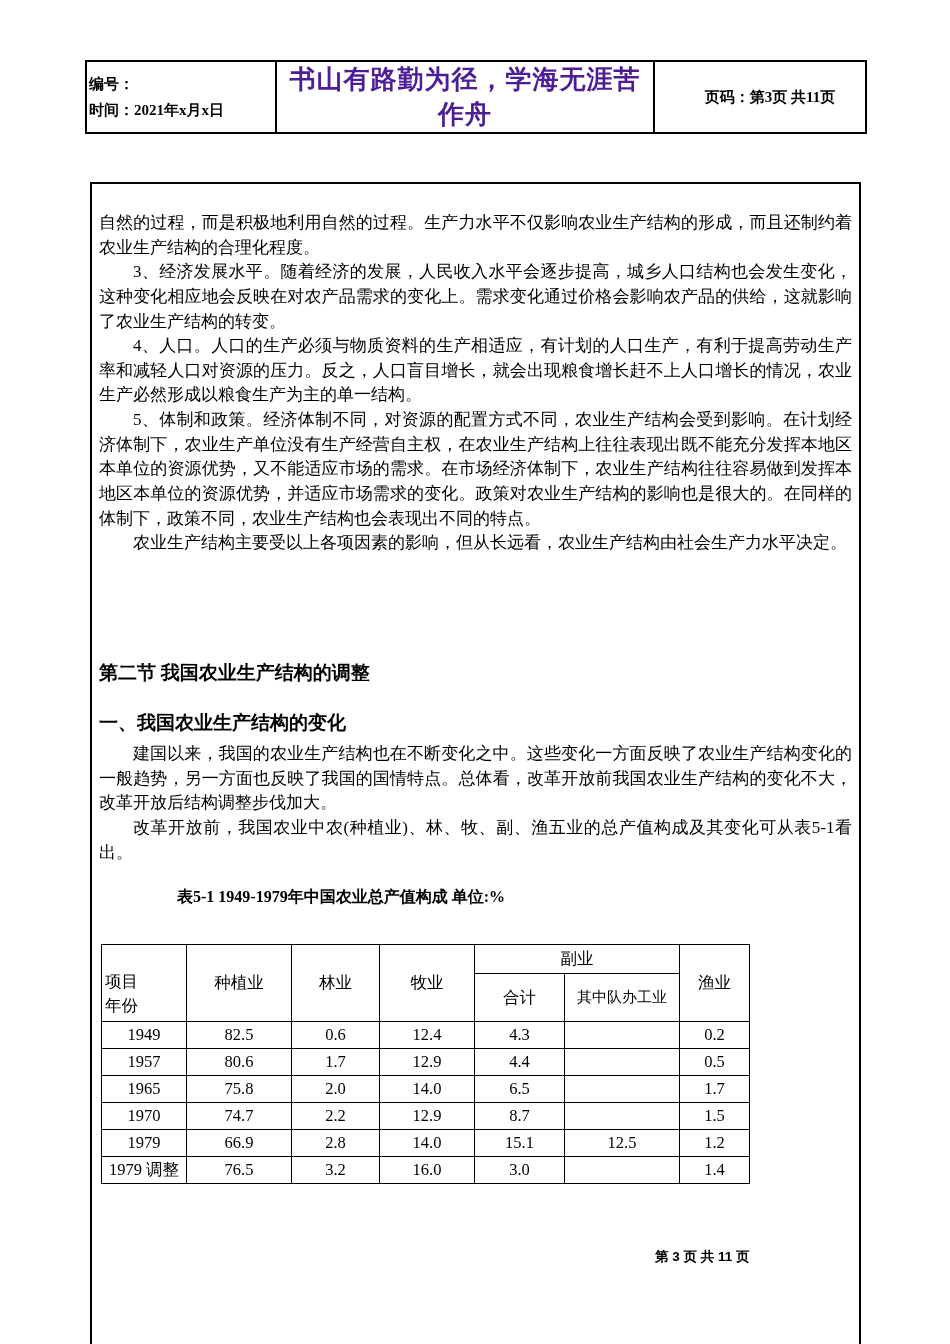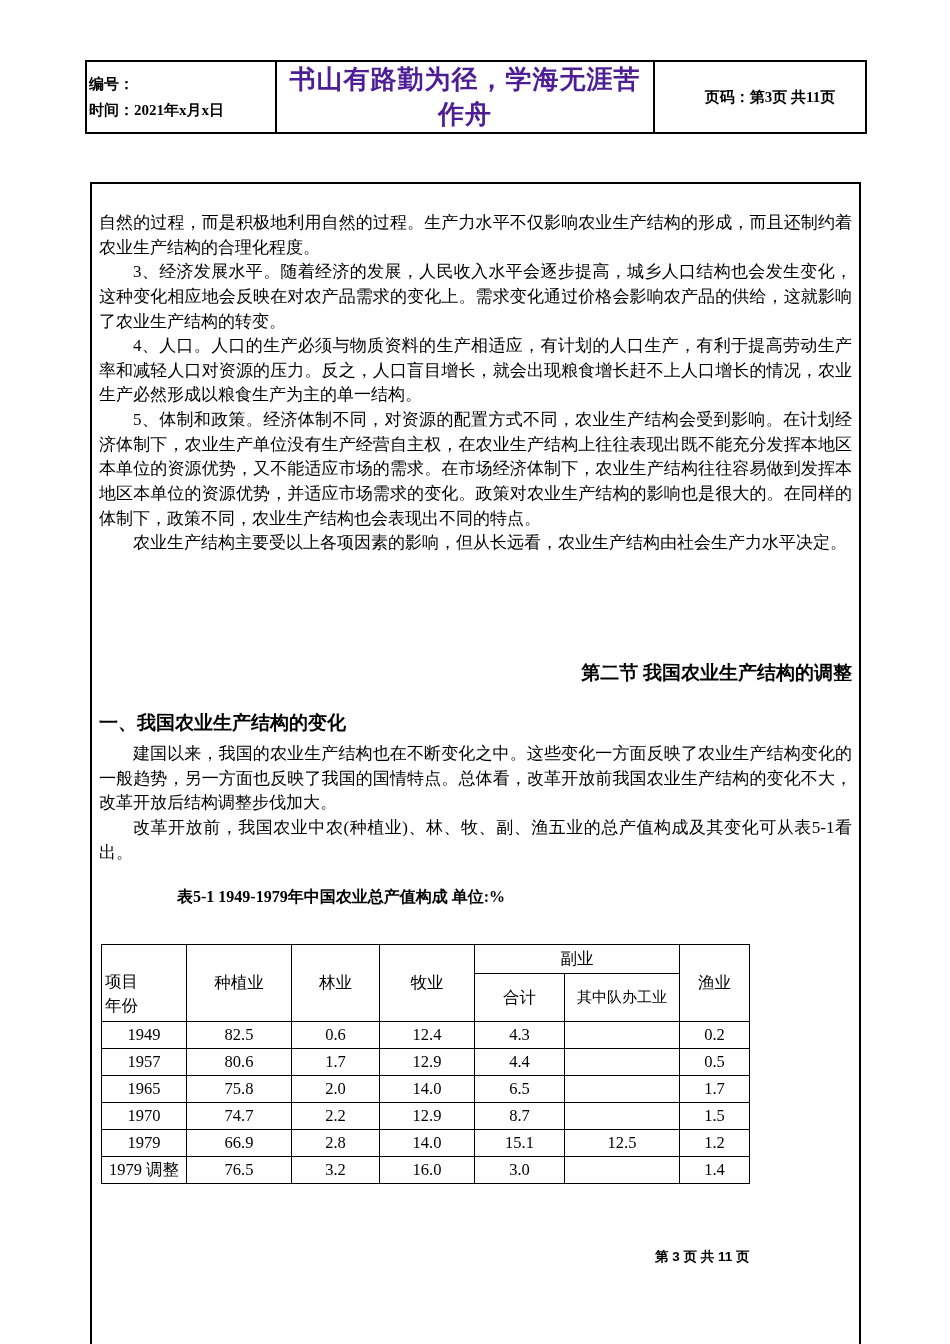--- a/index.html
+++ b/index.html
@@ -33,21 +33,21 @@
     overflow: hidden;
   }
   .para {
     font-size: 17px; line-height: 1.45;
     text-align: justify; text-indent: 2em;
   }
   .para.no-indent { text-indent: 0; }
 
   .section-title {
     margin-top: 104px;
-    text-align: right;
+    text-align: left;
     font-size: 19px; font-weight: bold;
   }
   .subsection-title {
     margin-top: 24px;
     font-size: 19px; font-weight: bold;
     text-align: left;
   }
   .para.after-head { margin-top: 6px; }
 
   .table-caption {

